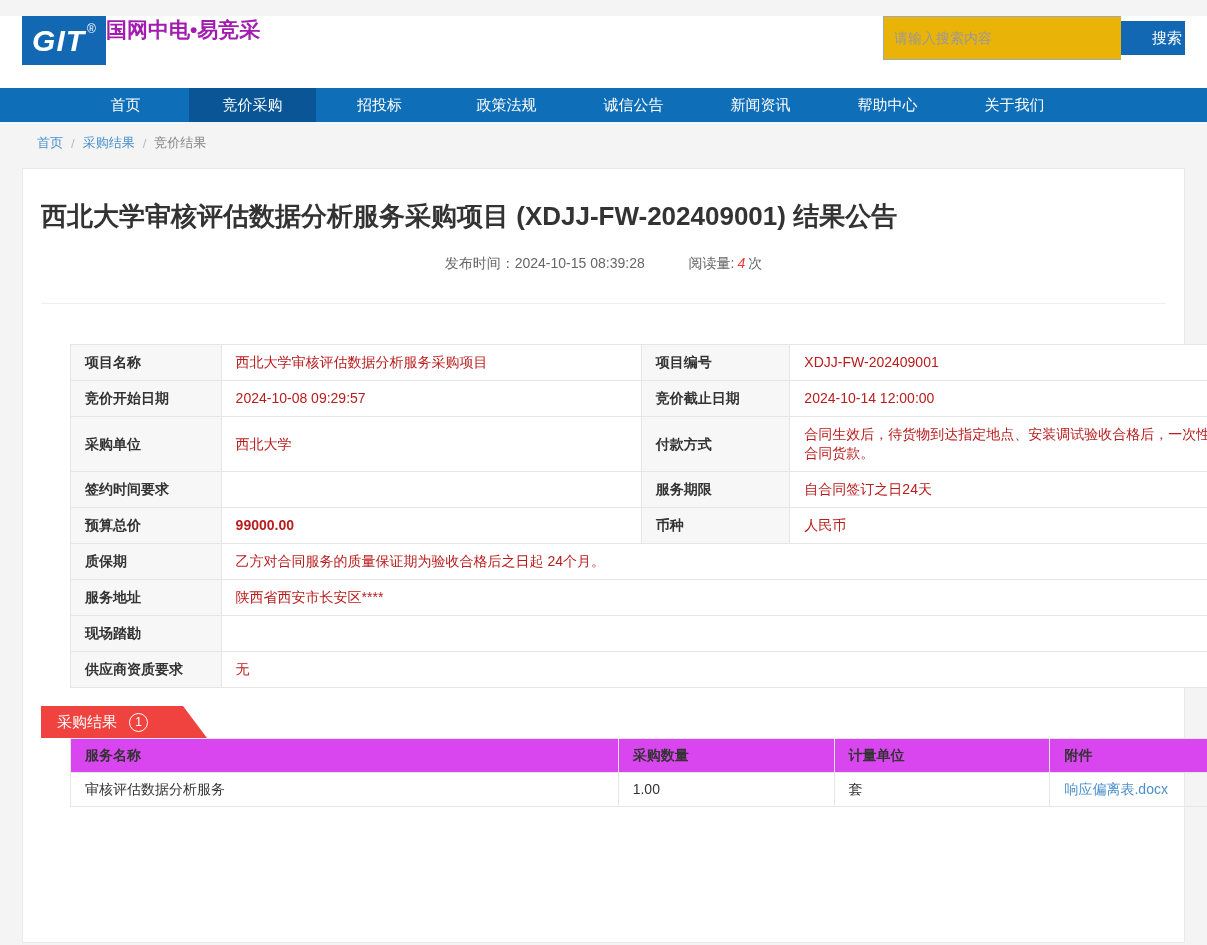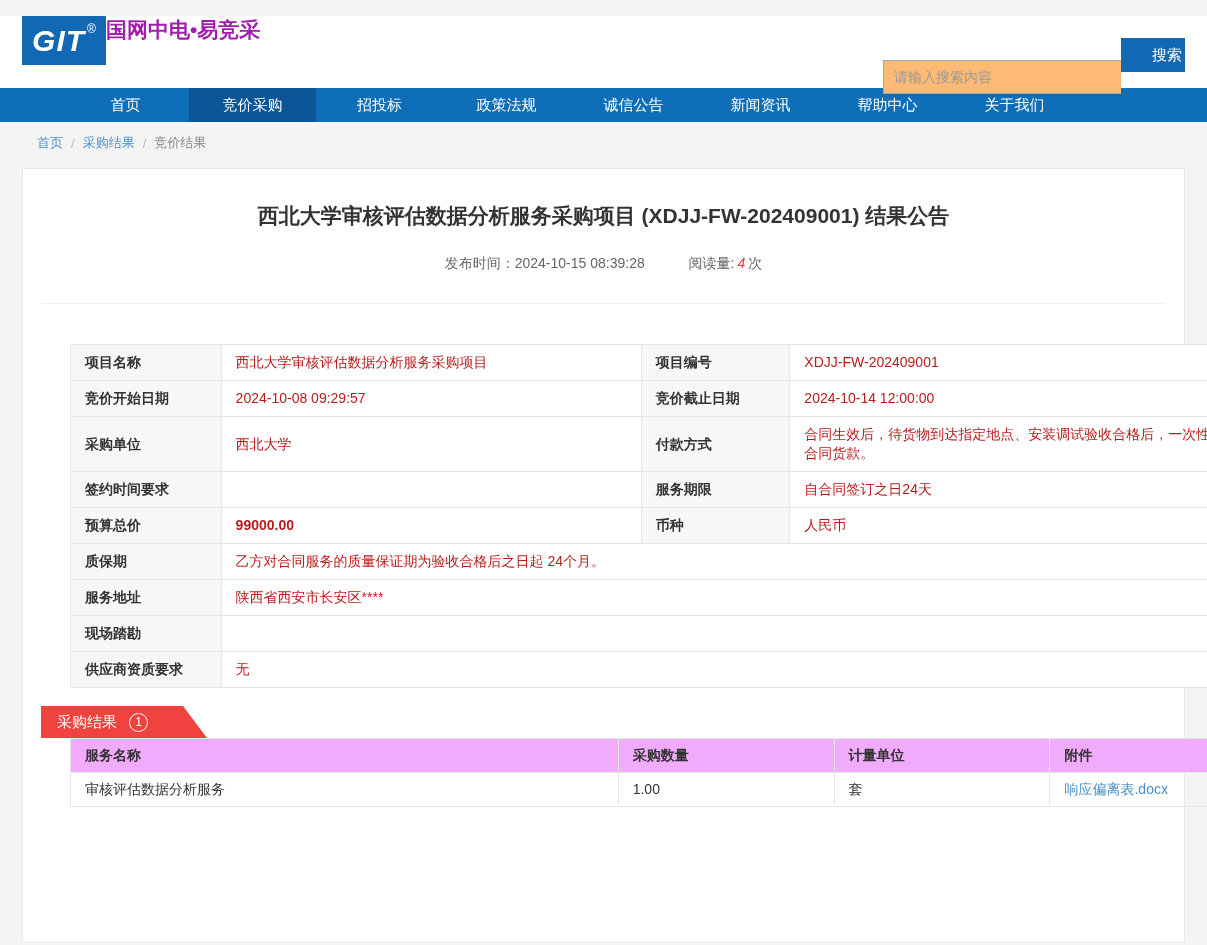--- a/index.html
+++ b/index.html
@@ -23,23 +23,23 @@
     width: 84px; height: 49px; background: #1268b3;
     display: flex; align-items: center; justify-content: center;
     color: #fff; flex: 0 0 auto;
   }
   .logo-text { font-size: 30px; font-weight: bold; font-style: italic; letter-spacing: 1px; }
   .logo-reg { font-size: 12px; vertical-align: super; margin-left: 2px; position: relative; top: -12px; }
   .brand-title { font-size: 21px; font-weight: bold; color: #a21caf; margin-left: 0; }
   .header-spacer { flex: 1 1 auto; }
   .search-wrap { display: flex; align-items: center; }
   .search-input {
-    width: 238px; height: 34px; border: 1px solid #9aa9b5;
+    width: 238px; height: 44px; border: 1px solid #9aa9b5;
     border-right: none; padding: 0 10px; font-size: 14px; color: #333;
-    outline: none; background: #fdba74; margin-top: 44px;
+    outline: none; background: #eab308;
   }
   .search-input::placeholder { color: #999; }
   .search-btn {
     width: 64px; height: 34px; background: #1268b3; color: #fff;
     border: none; font-size: 15px; cursor: pointer; padding-left: 28px;
   }
 
   
   .main-nav {
     height: 34px; background: #0e6eb8;
@@ -60,21 +60,21 @@
   .crumb-sep { color: #bbb; margin: 0 8px; }
   .crumb-current { color: #888; }
 
   
   .card {
     width: 1163px; margin: 4px auto 0 22px;
     background: #fff; border: 1px solid #e9e9e9;
     min-height: 775px; padding: 32px 18px 30px 18px;
   }
   .notice-title {
-    text-align: center; font-size: 21px; font-weight: bold; color: #333;
+    text-align: left; font-size: 26px; font-weight: bold; color: #333;
     line-height: 30px;
   }
   .notice-meta {
     text-align: center; margin-top: 24px; font-size: 14px; color: #666;
     padding-bottom: 30px; border-bottom: 1px solid #efefef;
   }
   .meta-publish { margin-right: 40px; }
   .views-count { color: #e83a3a; font-style: italic; margin: 0 3px; }
 
   
@@ -100,21 +100,21 @@
   .result-tab-badge {
     width: 19px; height: 19px; border: 1px solid #fff; border-radius: 50%;
     color: #fff; font-size: 12px; display: flex; align-items: center;
     justify-content: center; line-height: 1;
   }
   .result-table { font-size: 14px; }
   .result-table td, .result-table th {
     border: 1px solid #e6e6e6; padding: 7px 14px; line-height: 19px;
     text-align: left; height: 32px; vertical-align: middle;
   }
-  .result-table th { background: #f0abfc; font-weight: bold; color: #333; }
+  .result-table th { background: #d946ef; font-weight: bold; color: #333; }
   .attachment-link { color: #4a8fca; text-decoration: none; cursor: pointer; }
   .summary-table { font-size: 14px; }
   .summary-table td {
     border: 1px solid #e6e6e6; padding: 8px 14px; line-height: 19px;
     height: 36px; vertical-align: middle;
   }
 </style>
 </head>
 <body>
 

